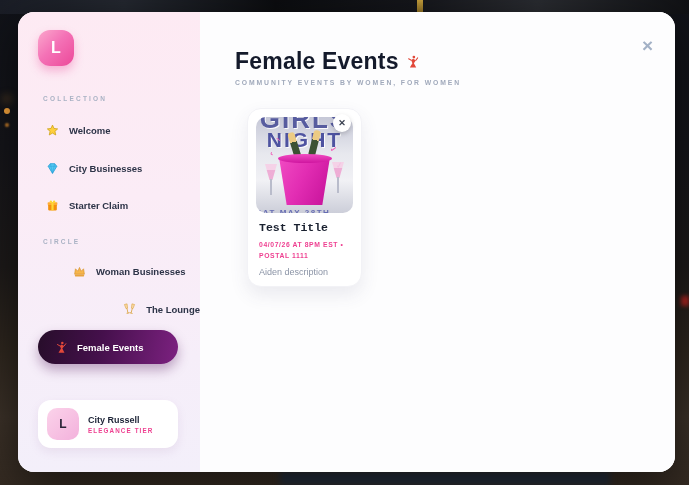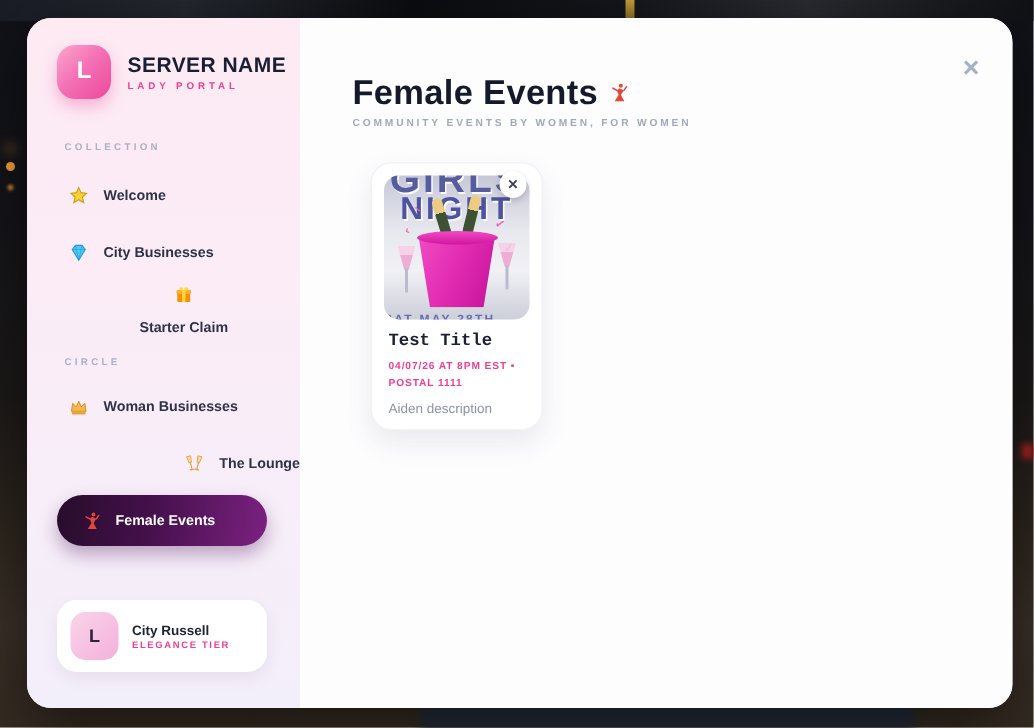--- a/index.html
+++ b/index.html
@@ -34,22 +34,22 @@
   .brand-tag  { margin-top:3px; font-size:6.5px; font-weight:bold; color:#ee3f90; letter-spacing:2.6px; }
 
   .section-label { position:absolute; left:25px; font-size:6.5px; font-weight:bold;
                    color:#a9b2c4; letter-spacing:2.2px; }
   .lbl-collection { top:83px; }
   .lbl-circle     { top:226px; }
 
   .nav-item { position:absolute; left:0; width:182px; height:30px; display:flex; align-items:center;
               gap:10px; padding-left:27px; cursor:pointer; }
   .nav-item .label { font-size:9.5px; font-weight:bold; color:#2c3347; }
-  .ni-1 { top:103px; } .ni-2 { top:141px; } .ni-3 { top:178px;flex-direction:column; }
-  .ni-4 { top:244px; } .ni-5 { top:282px;justify-content:flex-end; }
+  .ni-1 { top:103px; } .ni-2 { top:141px; } .ni-3 { top:178px; }
+  .ni-4 { top:244px;margin-left:27px; } .ni-5 { top:282px;justify-content:flex-end; }
 
   .nav-active { position:absolute; top:318px; left:20px; width:140px; height:34px;
                 border-radius:17px; display:flex; align-items:center; gap:9px; padding-left:16px;
                 background:linear-gradient(100deg,#270d2a 0%, #45104c 45%, #7c2180 100%);
                 box-shadow:0 6px 12px rgba(80,20,90,.35); cursor:pointer; }
   .nav-active .label { font-size:9.5px; font-weight:bold; color:#ffffff; }
 
   .icon { width:14px; height:14px; display:inline-flex; align-items:center; justify-content:center; }
   .icon svg { width:13px; height:13px; }
 
@@ -133,24 +133,20 @@
 <div class="bg-bottom-blue"></div>
 
 <div class="panel">
 
   <div class="sidebar">
 
     <div class="brand">
       <div class="brand-logo">
         <span>L</span>
       </div>
-      <div>
-        <div class="brand-name">SERVER NAME</div>
-        <div class="brand-tag">LADY PORTAL</div>
-      </div>
     </div>
 
     <div class="section-label lbl-collection">COLLECTION</div>
 
     <div class="nav-item ni-1">
       <span class="icon">
         <svg viewBox="0 0 24 24">
             <path d="M12 2 L14.8 8.2 L21.5 9 L16.5 13.5 L18 20.3 L12 16.8 L6 20.3 L7.5 13.5 L2.5 9 L9.2 8.2 Z" fill="#ffcf3e" stroke="#caa111" stroke-width="1.4"></path>
           </svg>
       </span>

